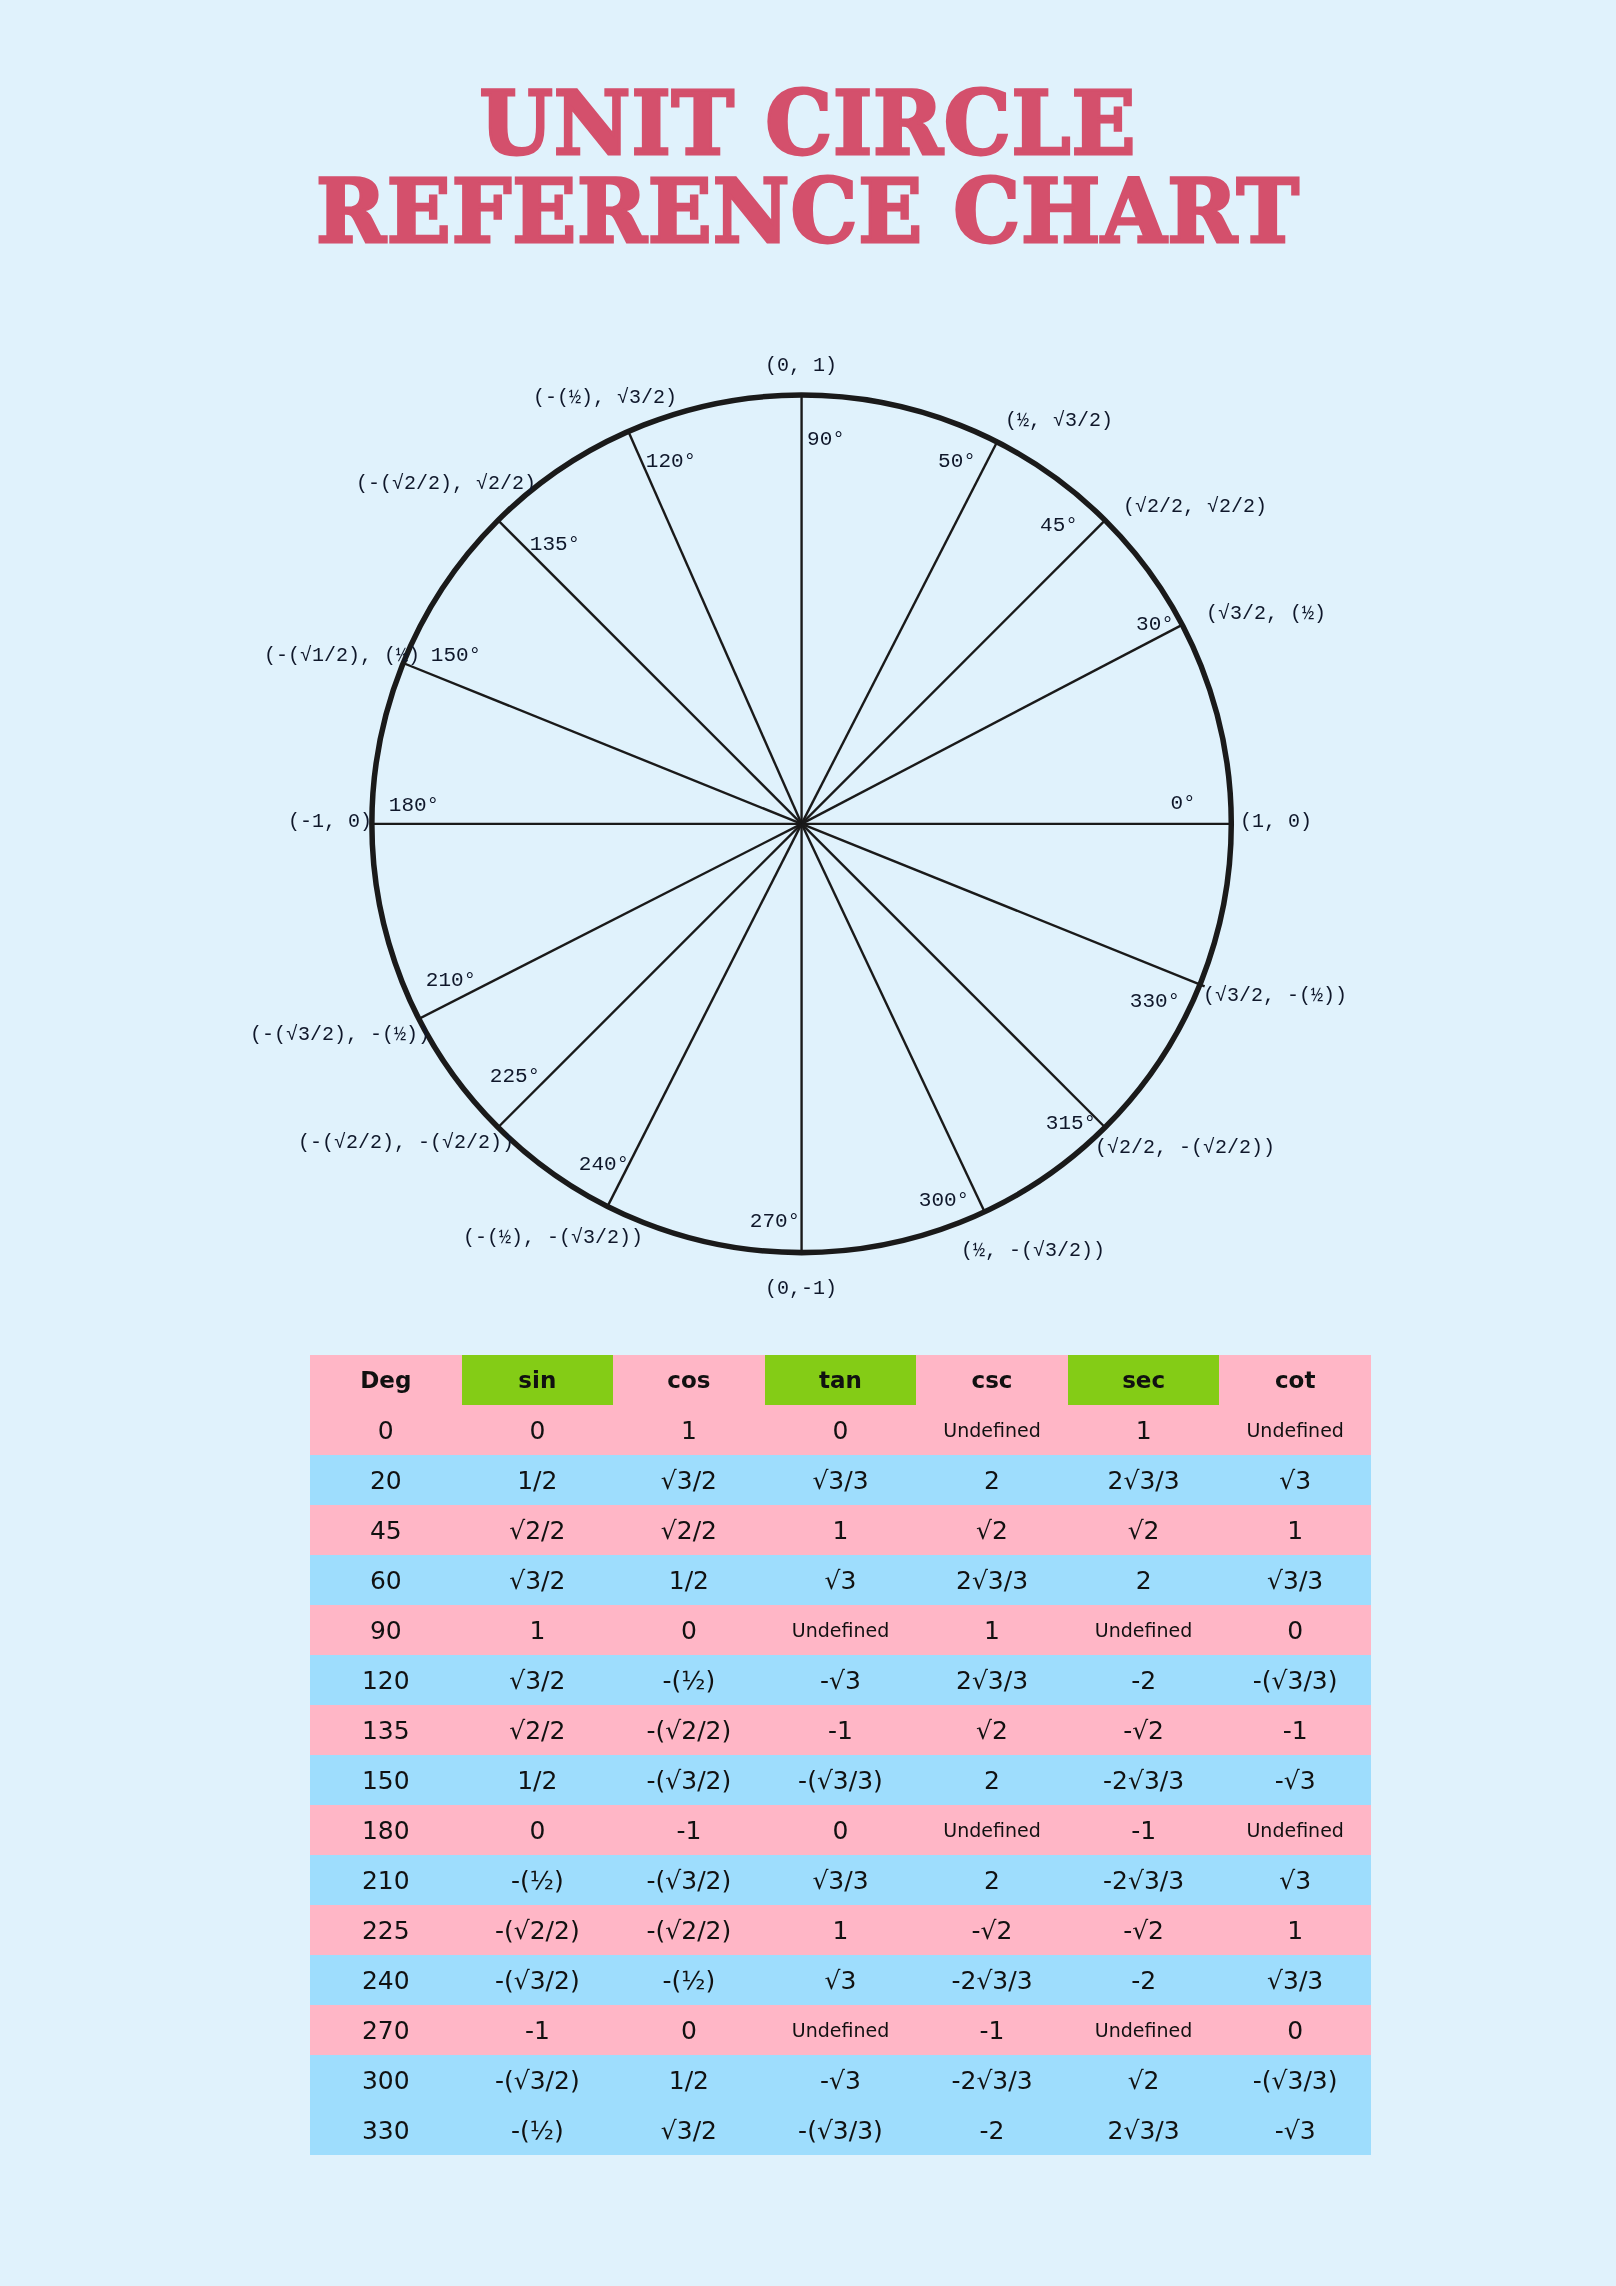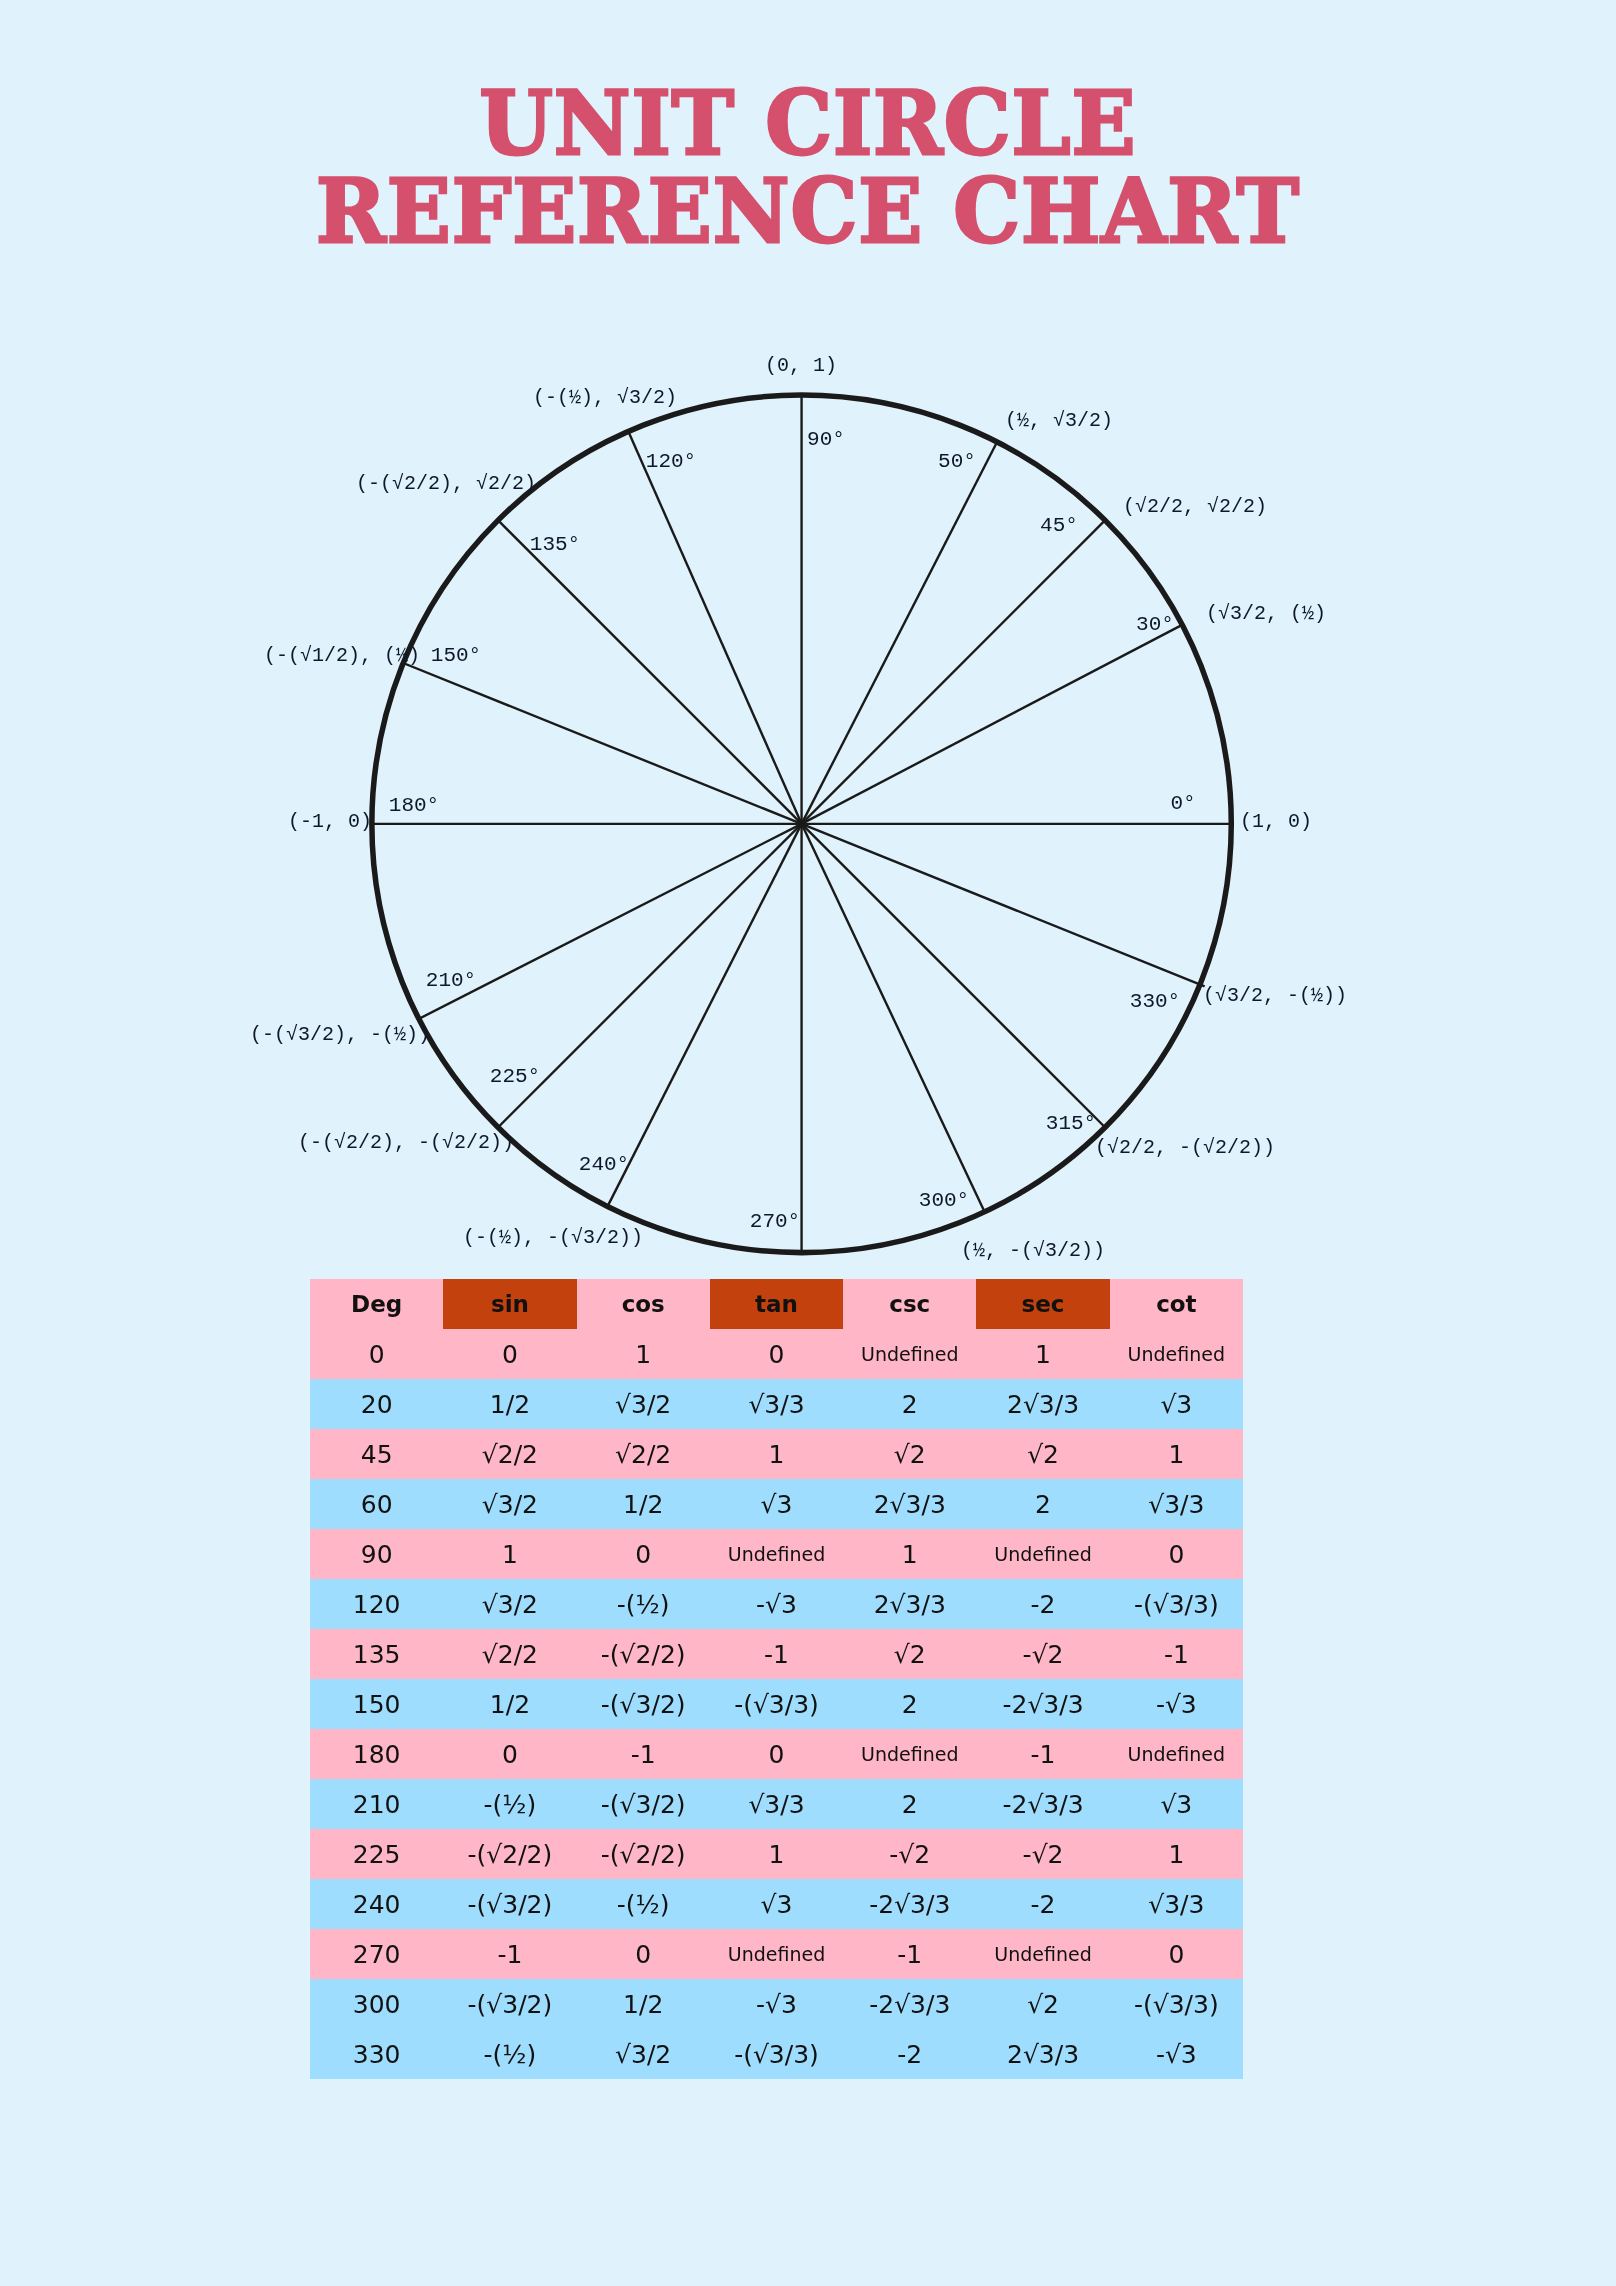--- a/index.html
+++ b/index.html
@@ -27,37 +27,37 @@
   .lbl {
     position: absolute;
     font-family: Liberation Mono, monospace;
     font-size: 20px;
     white-space: nowrap;
     transform: translate(-50%, -50%);
     color: #0f172a;
   }
   .deg { font-size: 21px; }
   table.trig {
-    position: absolute; left: 310px; top: 1279px;
-    width: 933px;
+    position: absolute; left: 310px; top: 1355px;
+    width: 1061px;
     border-collapse: collapse;
     table-layout: fixed;
   }
   table.trig td, table.trig th {
     height: 50px; padding: 0;
     text-align: center; vertical-align: middle;
     font-size: 25px;
     font-family: "DejaVu Sans", sans-serif;
     font-weight: normal;
     color: #111;
   }
   table.trig th { font-weight: bold; font-size: 23px; }
   tr.pink td, tr.pink th { background: #FFB6C6; }
   tr.blue td { background: #9EDDFD; }
-  tr.header th.b { background: #c2410c; }
+  tr.header th.b { background: #84cc16; }
   tr.header th.p { background: #FFB6C6; }
   td.small { font-size: 19px !important; }
 </style>
 </head>
 <body>
 
 <div class="title">
   <div>UNIT CIRCLE</div>
   <div>REFERENCE CHART</div>
 </div>

